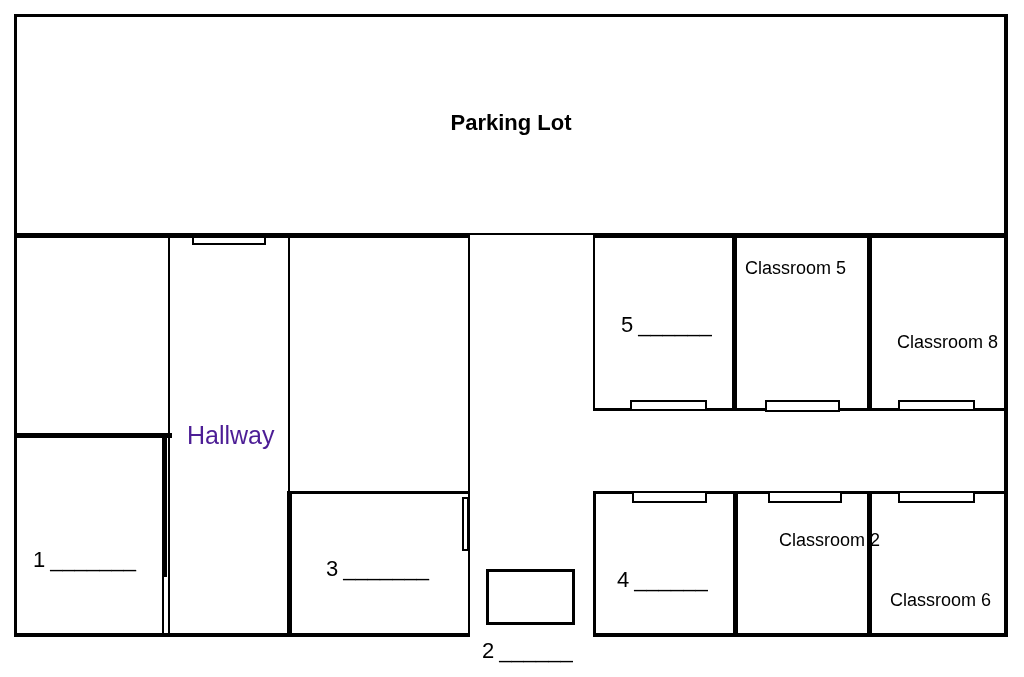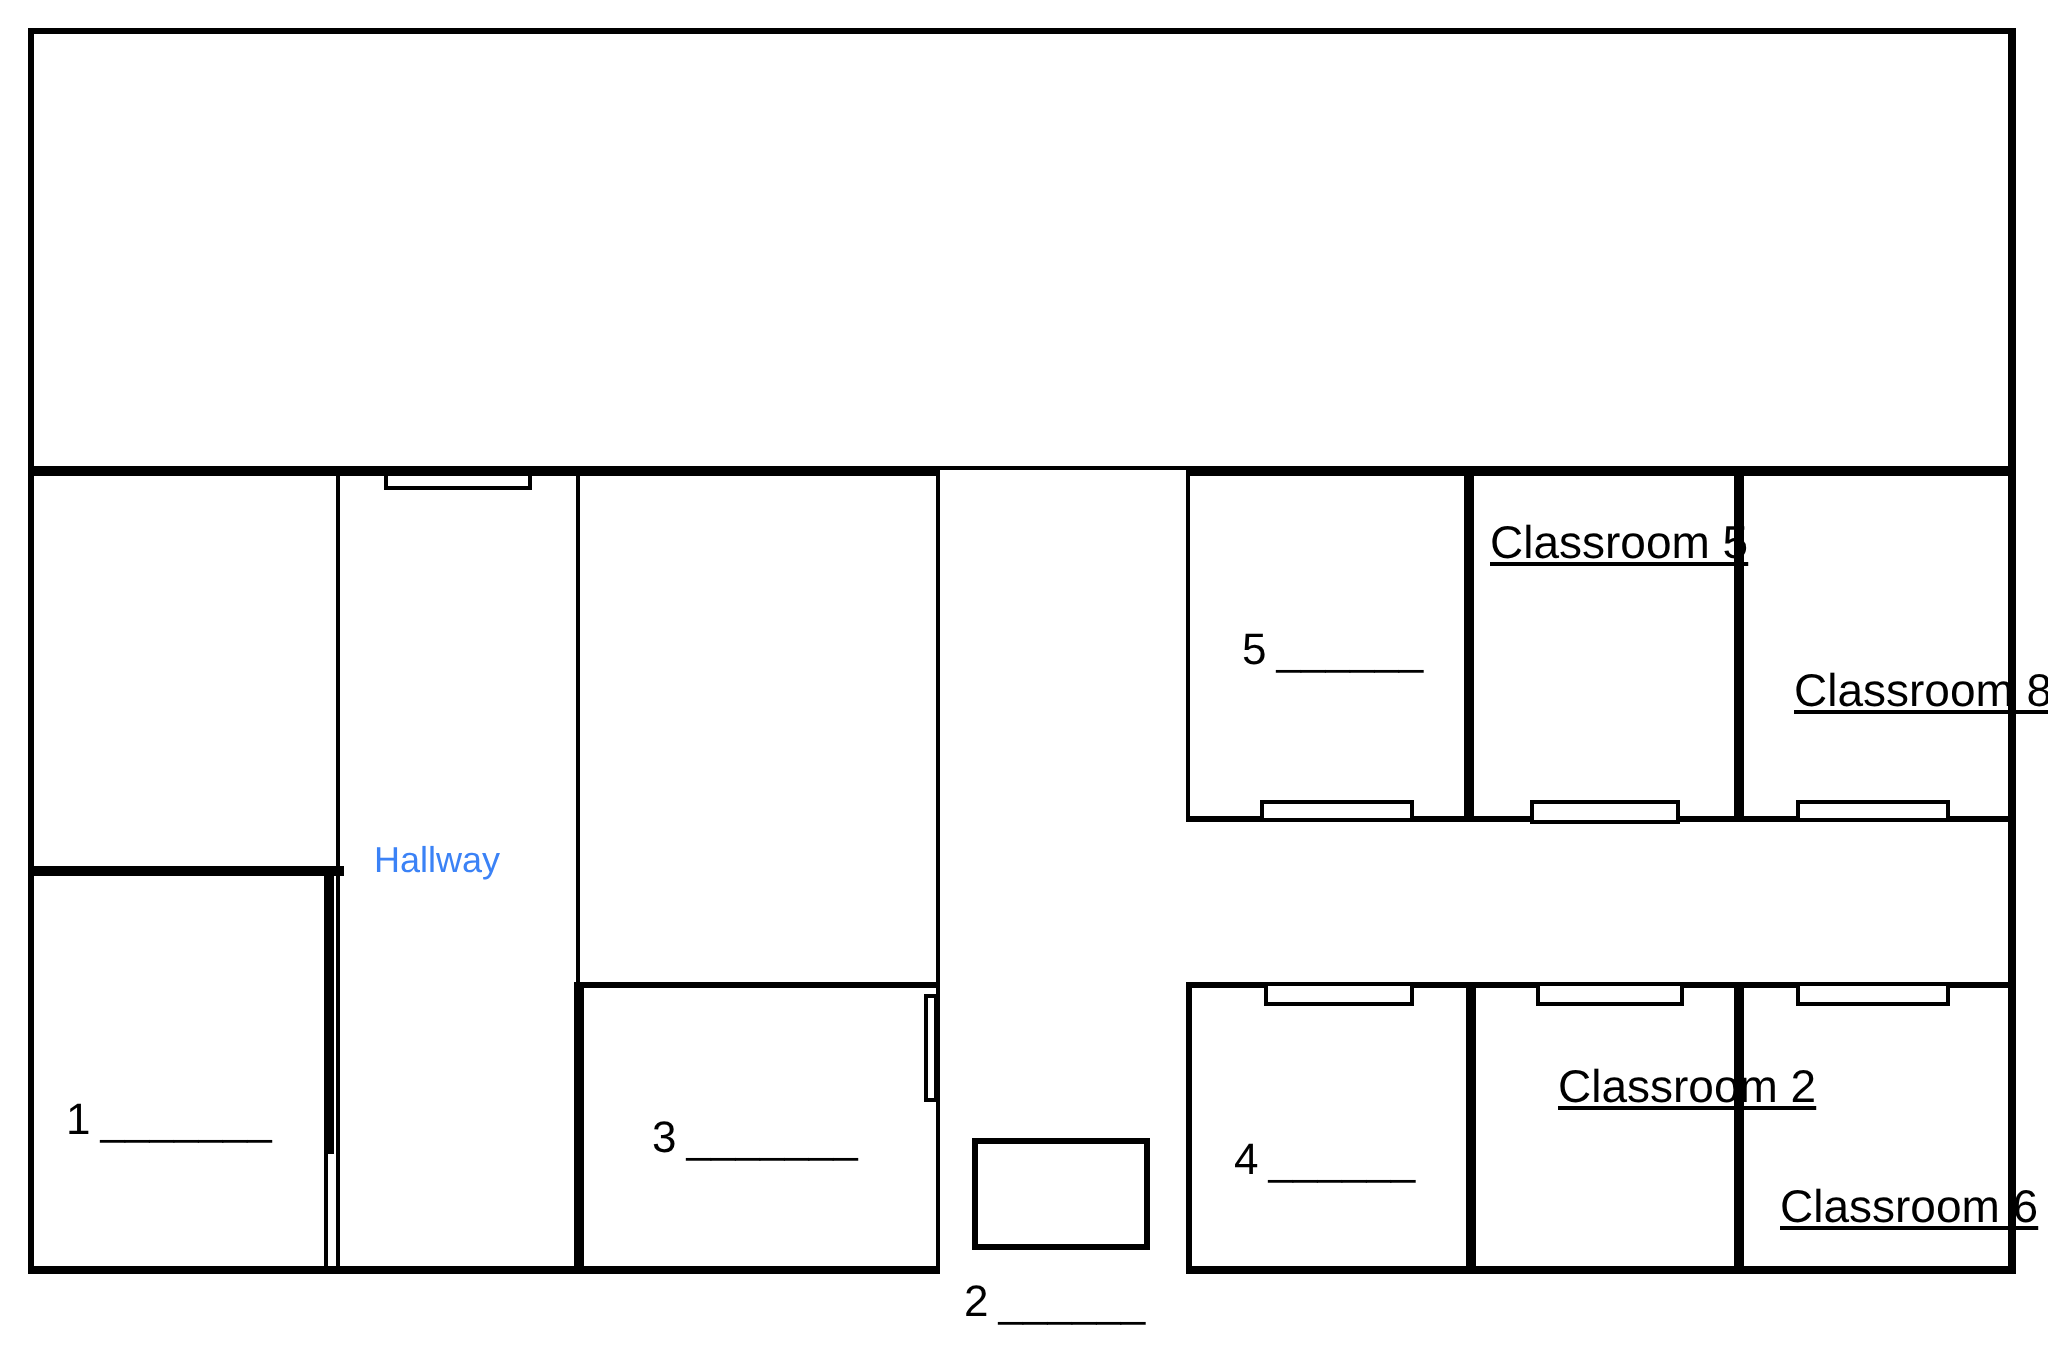--- a/index.html
+++ b/index.html
@@ -11,24 +11,24 @@
     color:#000;
     overflow:hidden;
   }
   .wall{position:absolute;background:#000;}
   .door{
     position:absolute;background:#fff;
     border:2px solid #000;box-sizing:border-box;
   }
   .region{position:absolute;}
   .room-label{
-    position:absolute;font-size:23px;line-height:1.2;color:#000;white-space:nowrap;text-decoration:underline;
+    position:absolute;font-size:18px;line-height:1.2;color:#000;white-space:nowrap;
   }
   .big-label{
-    position:absolute;font-size:18px;line-height:1.2;color:#3b82f6;white-space:nowrap;
+    position:absolute;font-size:25px;line-height:1.2;color:#4c1d95;white-space:nowrap;
   }
   .title-label{
     position:absolute;left:14px;top:110px;width:994px;
     text-align:center;font-size:22px;font-weight:bold;color:#000;
   }
   .blank-group{
     position:absolute;display:flex;align-items:baseline;gap:5px;
     font-size:22px;color:#000;white-space:nowrap;
   }
   .blank-group .blank-text{letter-spacing:0;}
@@ -86,20 +86,21 @@
   <div class="door" style="left:630px;top:400px;width:77px;height:11px;"></div>
   <div class="door" style="left:765px;top:400px;width:75px;height:12px;"></div>
   <div class="door" style="left:898px;top:400px;width:77px;height:11px;"></div>
   <div class="door" style="left:632px;top:491px;width:75px;height:12px;"></div>
   <div class="door" style="left:768px;top:491px;width:74px;height:12px;"></div>
   <div class="door" style="left:898px;top:491px;width:77px;height:12px;"></div>
   <div class="door" style="left:462px;top:497px;width:7px;height:54px;"></div>
 
   <div class="struct-box" style="left:486px;top:569px;width:89px;height:56px;"></div>
 
+  <div class="title-label">Parking Lot</div>
   <div class="big-label" style="left:187px;top:420px;">Hallway</div>
   <div class="room-label" style="left:745px;top:258px;">Classroom 5</div>
   <div class="room-label" style="left:897px;top:332px;">Classroom 8</div>
   <div class="room-label" style="left:748px;top:530px;margin-left:31px;">Classroom 2</div>
   <div class="room-label" style="left:890px;top:590px;">Classroom 6</div>
 
   <div class="blank-group" style="left:33px;top:547px;">
     <span>1</span>
       <span class="blank-text">_______</span>
   </div>

